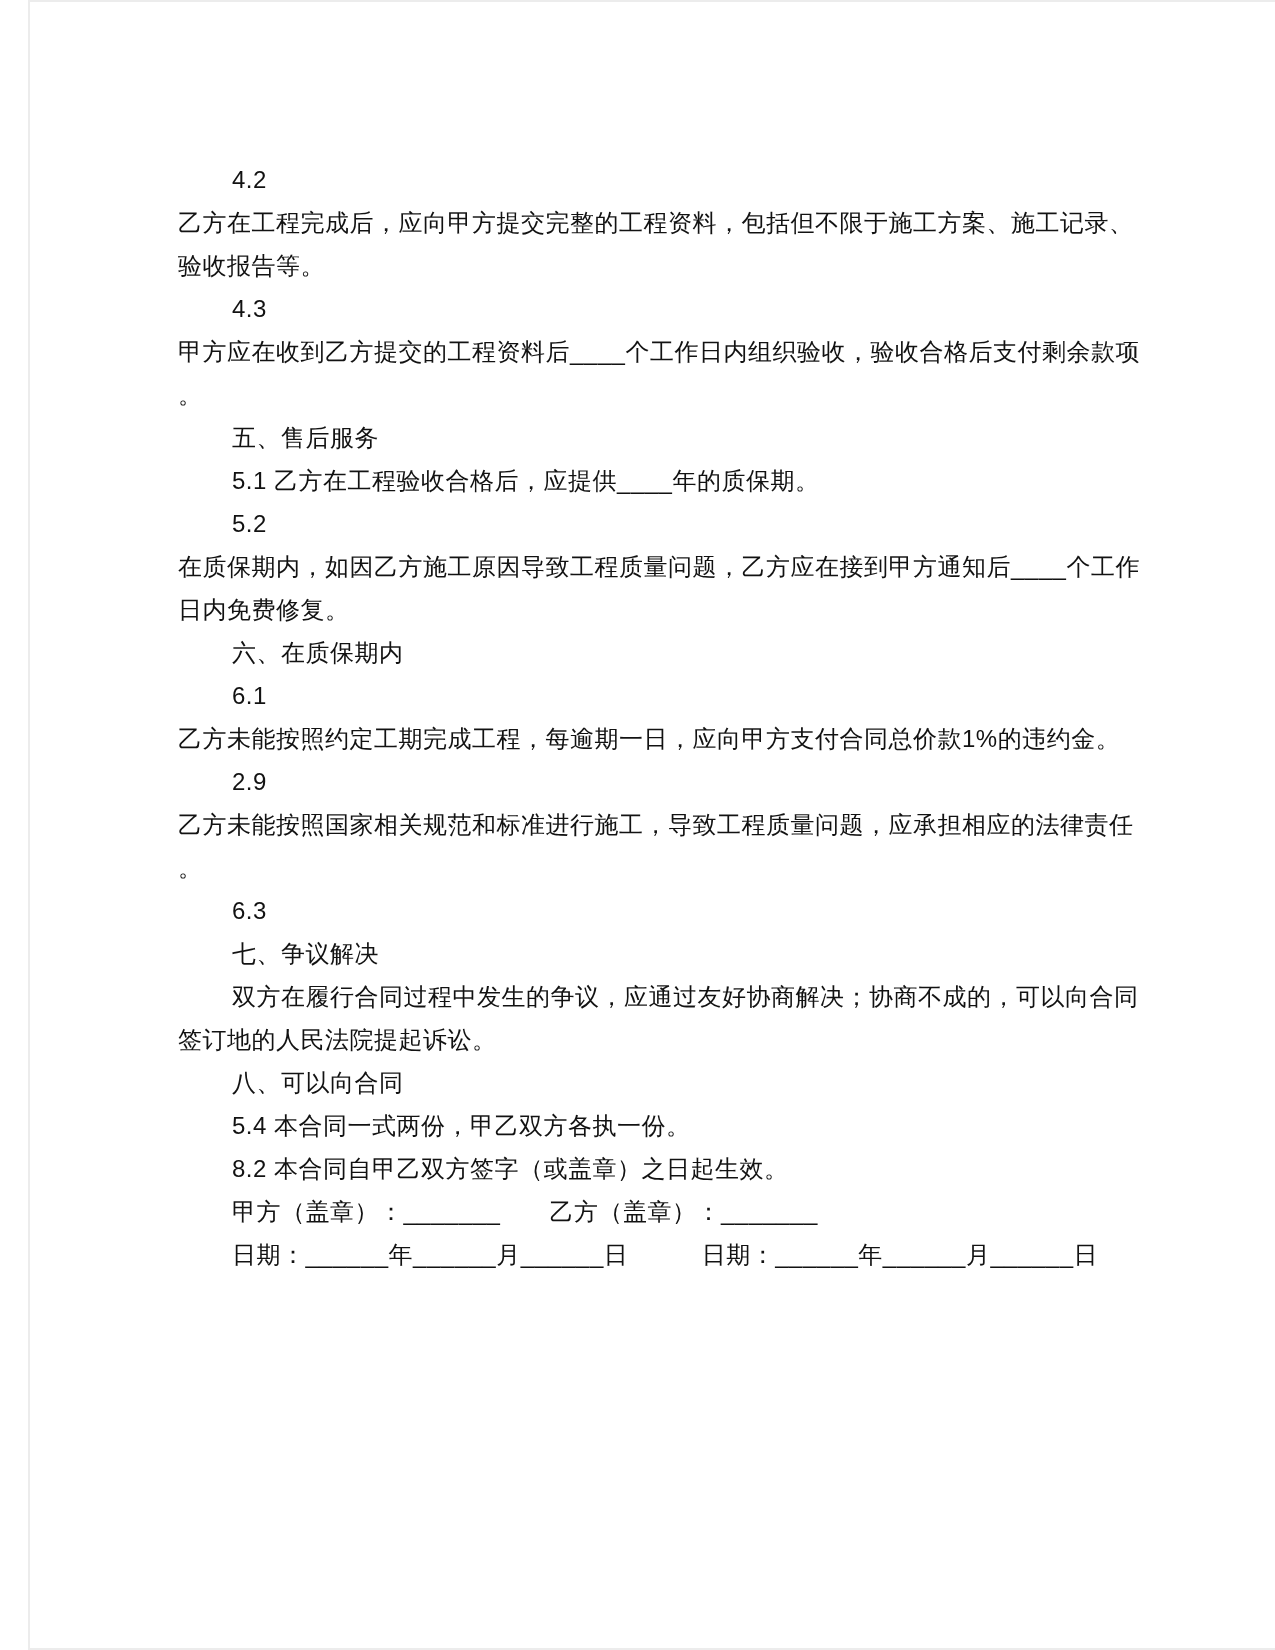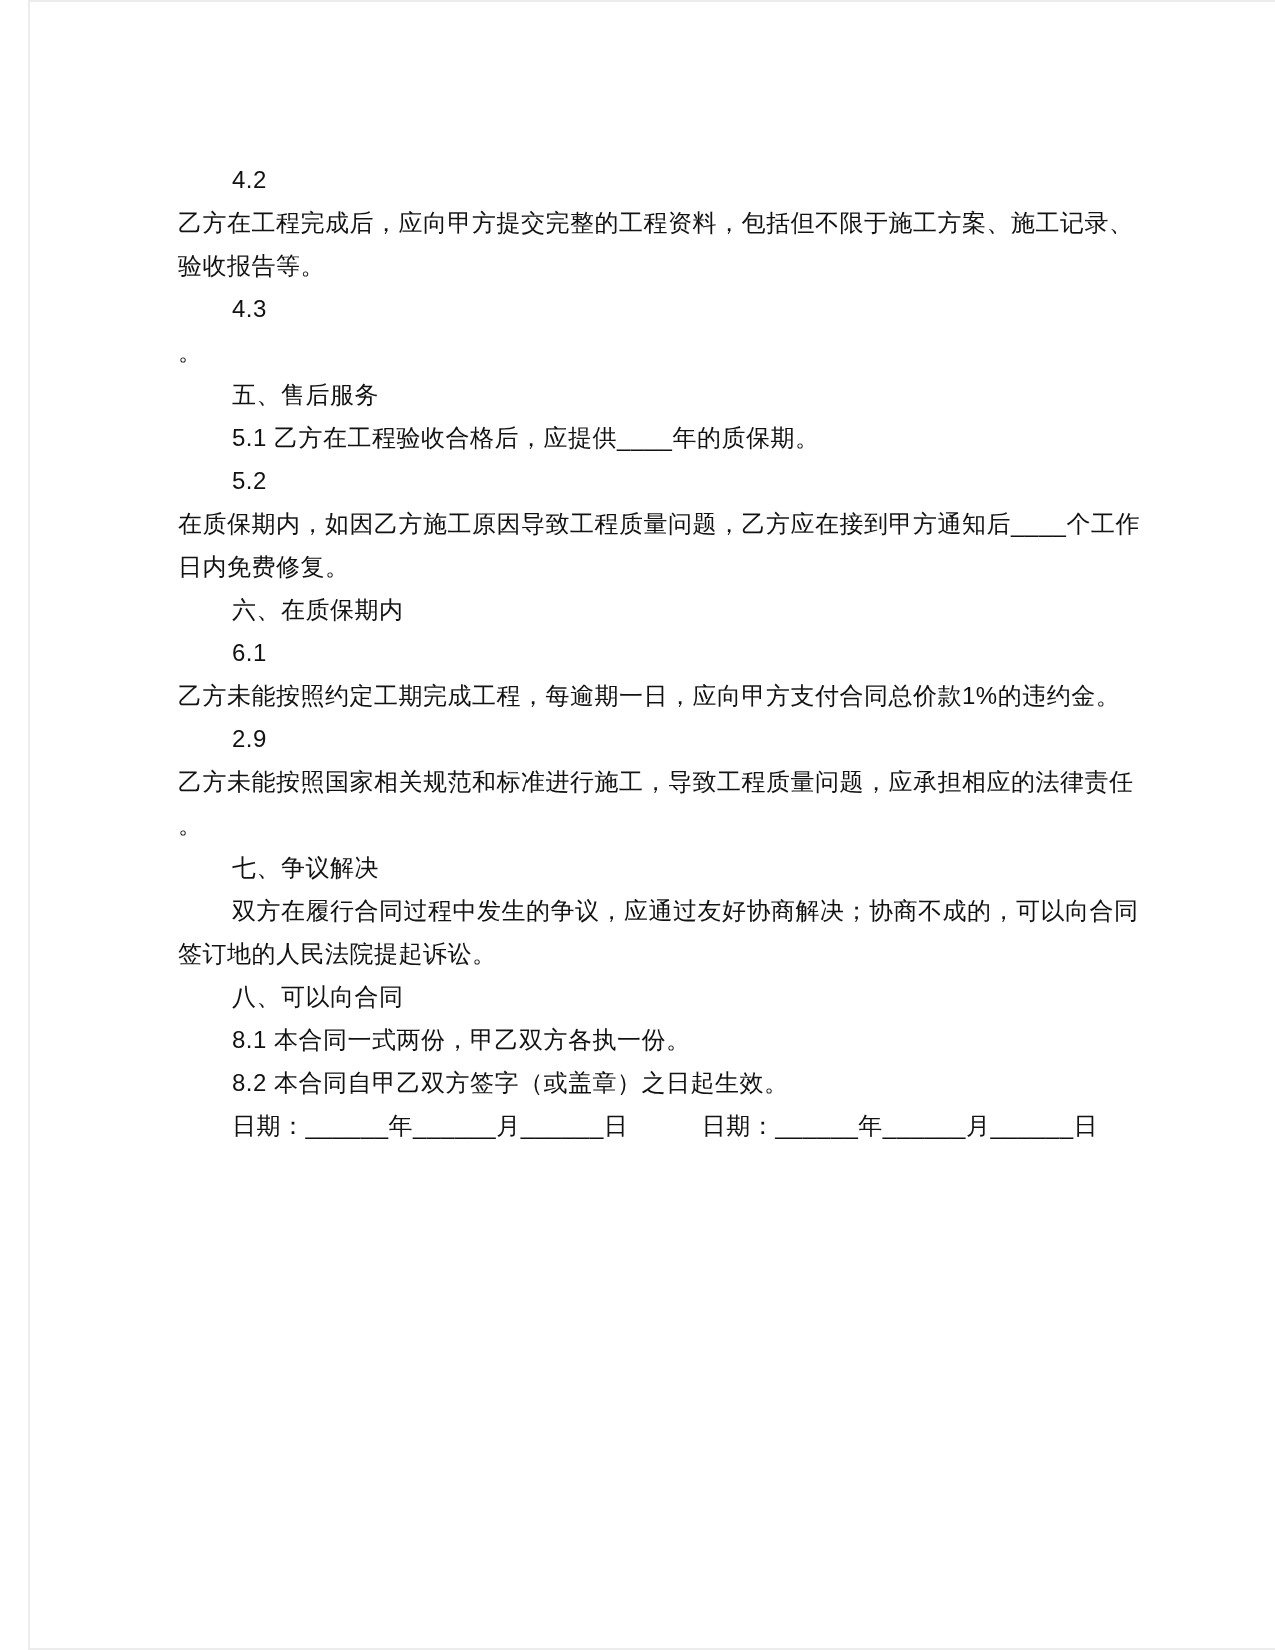--- a/index.html
+++ b/index.html
@@ -38,33 +38,36 @@
 </style>
 </head>
 <body>
 
 <div class="page">
   <div class="content">
       <div class="line indent">4.2</div>
       <div class="line">乙方在工程完成后，应向甲方提交完整的工程资料，包括但不限于施工方案、施工记录、</div>
       <div class="line">验收报告等。</div>
       <div class="line indent">4.3</div>
+      <div class="line">甲方应在收到乙方提交的工程资料后____个工作日内组织验收，验收合格后支付剩余款项</div>
       <div class="line">。</div>
       <div class="line indent">五、售后服务</div>
       <div class="line indent">5.1 乙方在工程验收合格后，应提供____年的质保期。</div>
       <div class="line indent">5.2</div>
       <div class="line">在质保期内，如因乙方施工原因导致工程质量问题，乙方应在接到甲方通知后____个工作</div>
       <div class="line">日内免费修复。</div>
       <div class="line indent">六、在质保期内</div>
       <div class="line indent">6.1</div>
       <div class="line">乙方未能按照约定工期完成工程，每逾期一日，应向甲方支付合同总价款1%的违约金。</div>
       <div class="line indent">2.9</div>
       <div class="line">乙方未能按照国家相关规范和标准进行施工，导致工程质量问题，应承担相应的法律责任</div>
       <div class="line">。</div>
+      <div class="line indent">6.3</div>
       <div class="line indent">七、争议解决</div>
       <div class="line indent">双方在履行合同过程中发生的争议，应通过友好协商解决；协商不成的，可以向合同</div>
       <div class="line">签订地的人民法院提起诉讼。</div>
       <div class="line indent">八、可以向合同</div>
-      <div class="line indent">8.1 本合同一式两份，甲乙双方各执一份。</div>
+      <div class="line indent">5.4 本合同一式两份，甲乙双方各执一份。</div>
       <div class="line indent">8.2 本合同自甲乙双方签字（或盖章）之日起生效。</div>
+      <div class="line indent">甲方（盖章）：_______　　乙方（盖章）：_______</div>
       <div class="line indent">日期：______年______月______日　　　日期：______年______月______日</div>
     </div>
 </div>
 
 </body></html>

